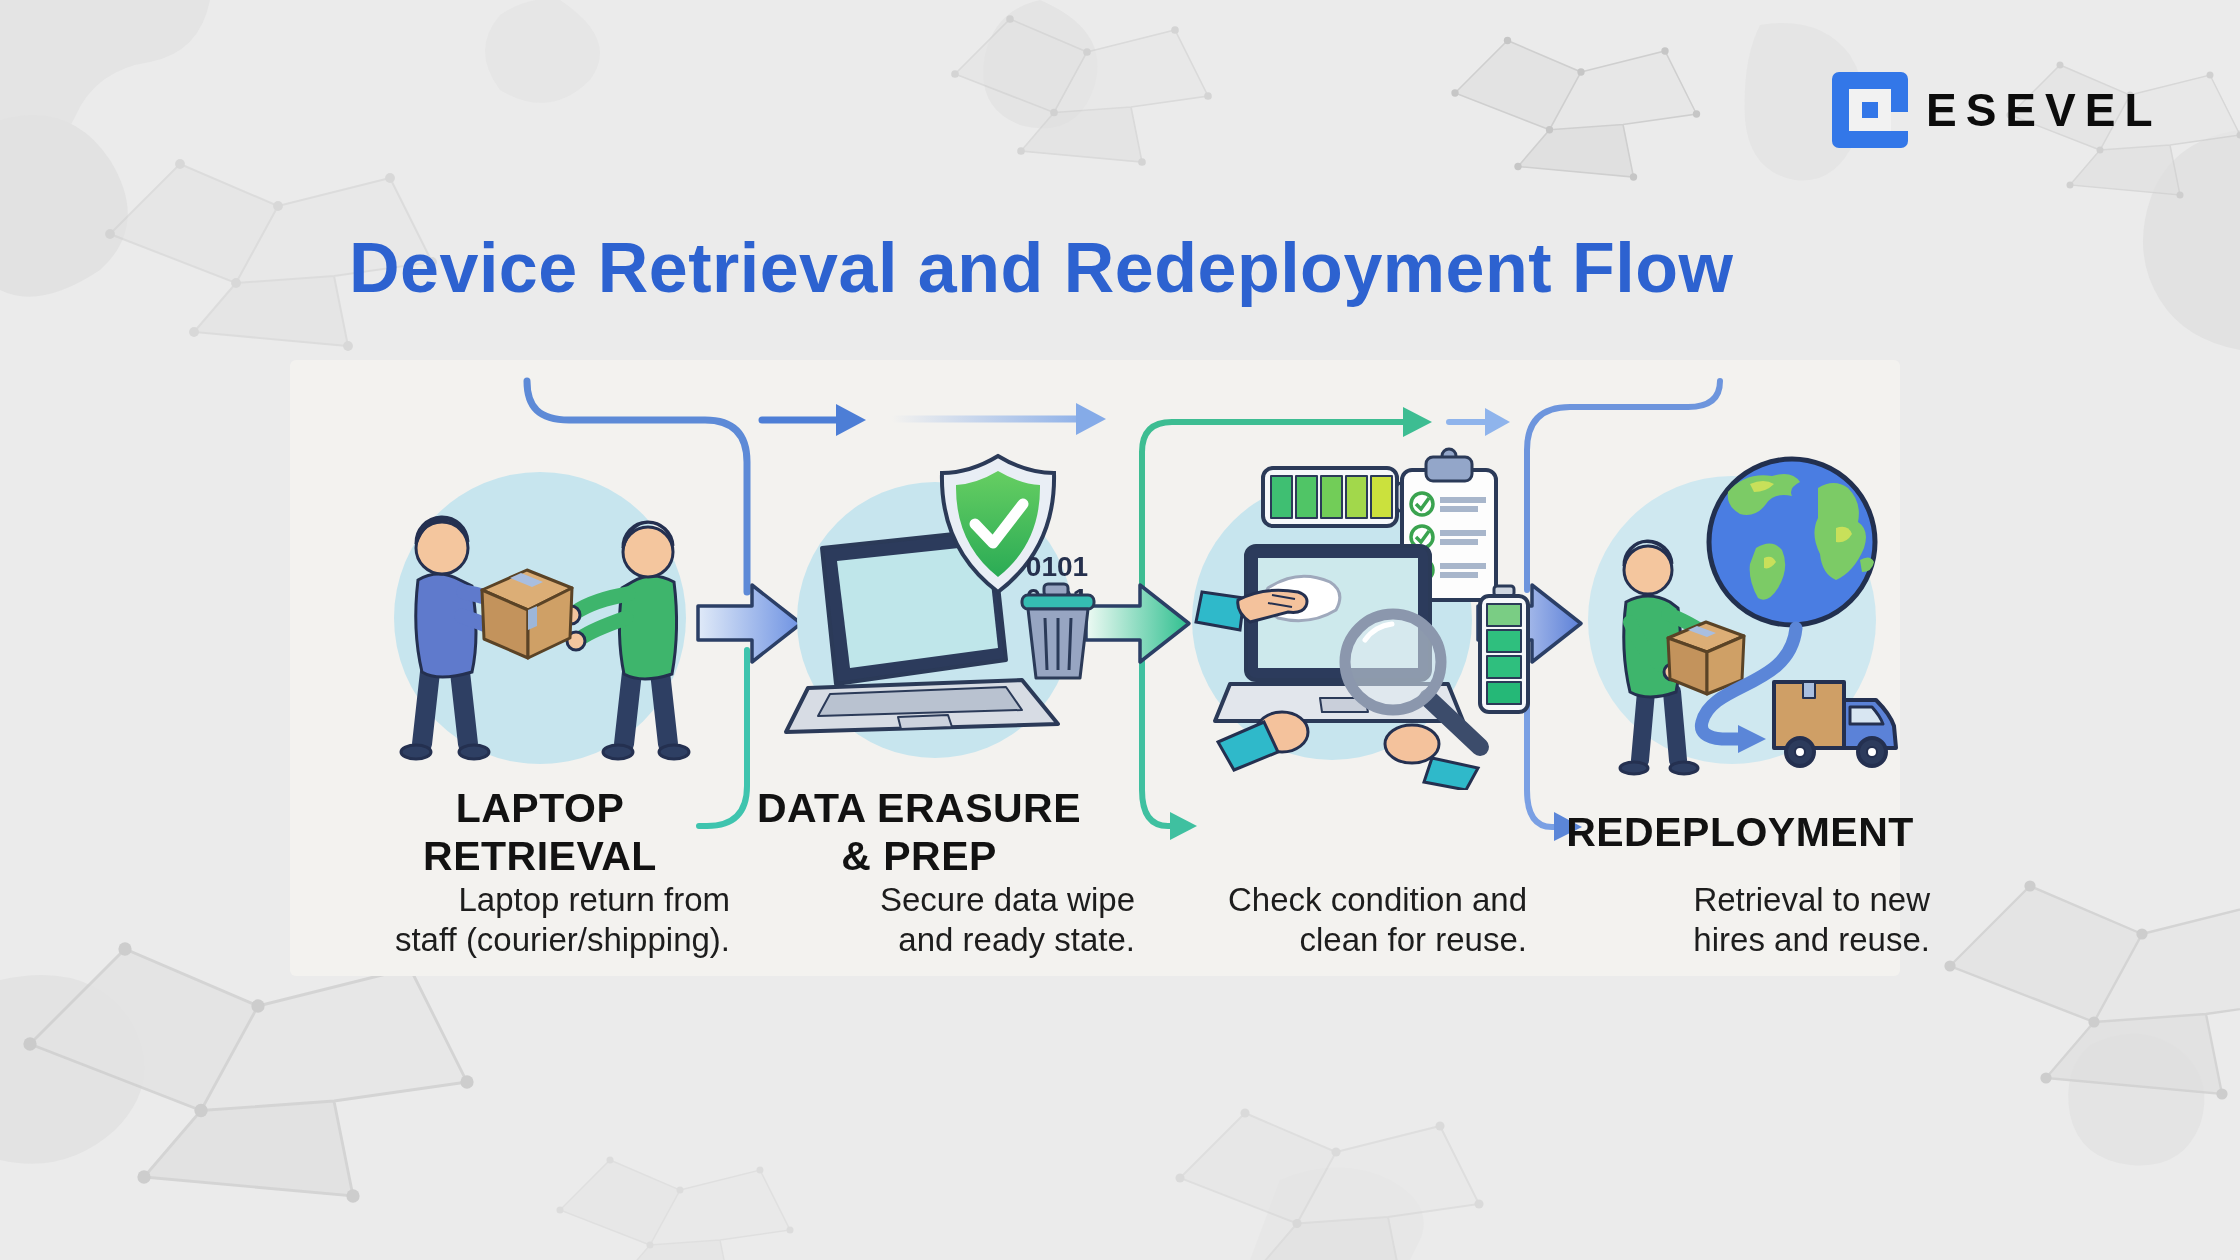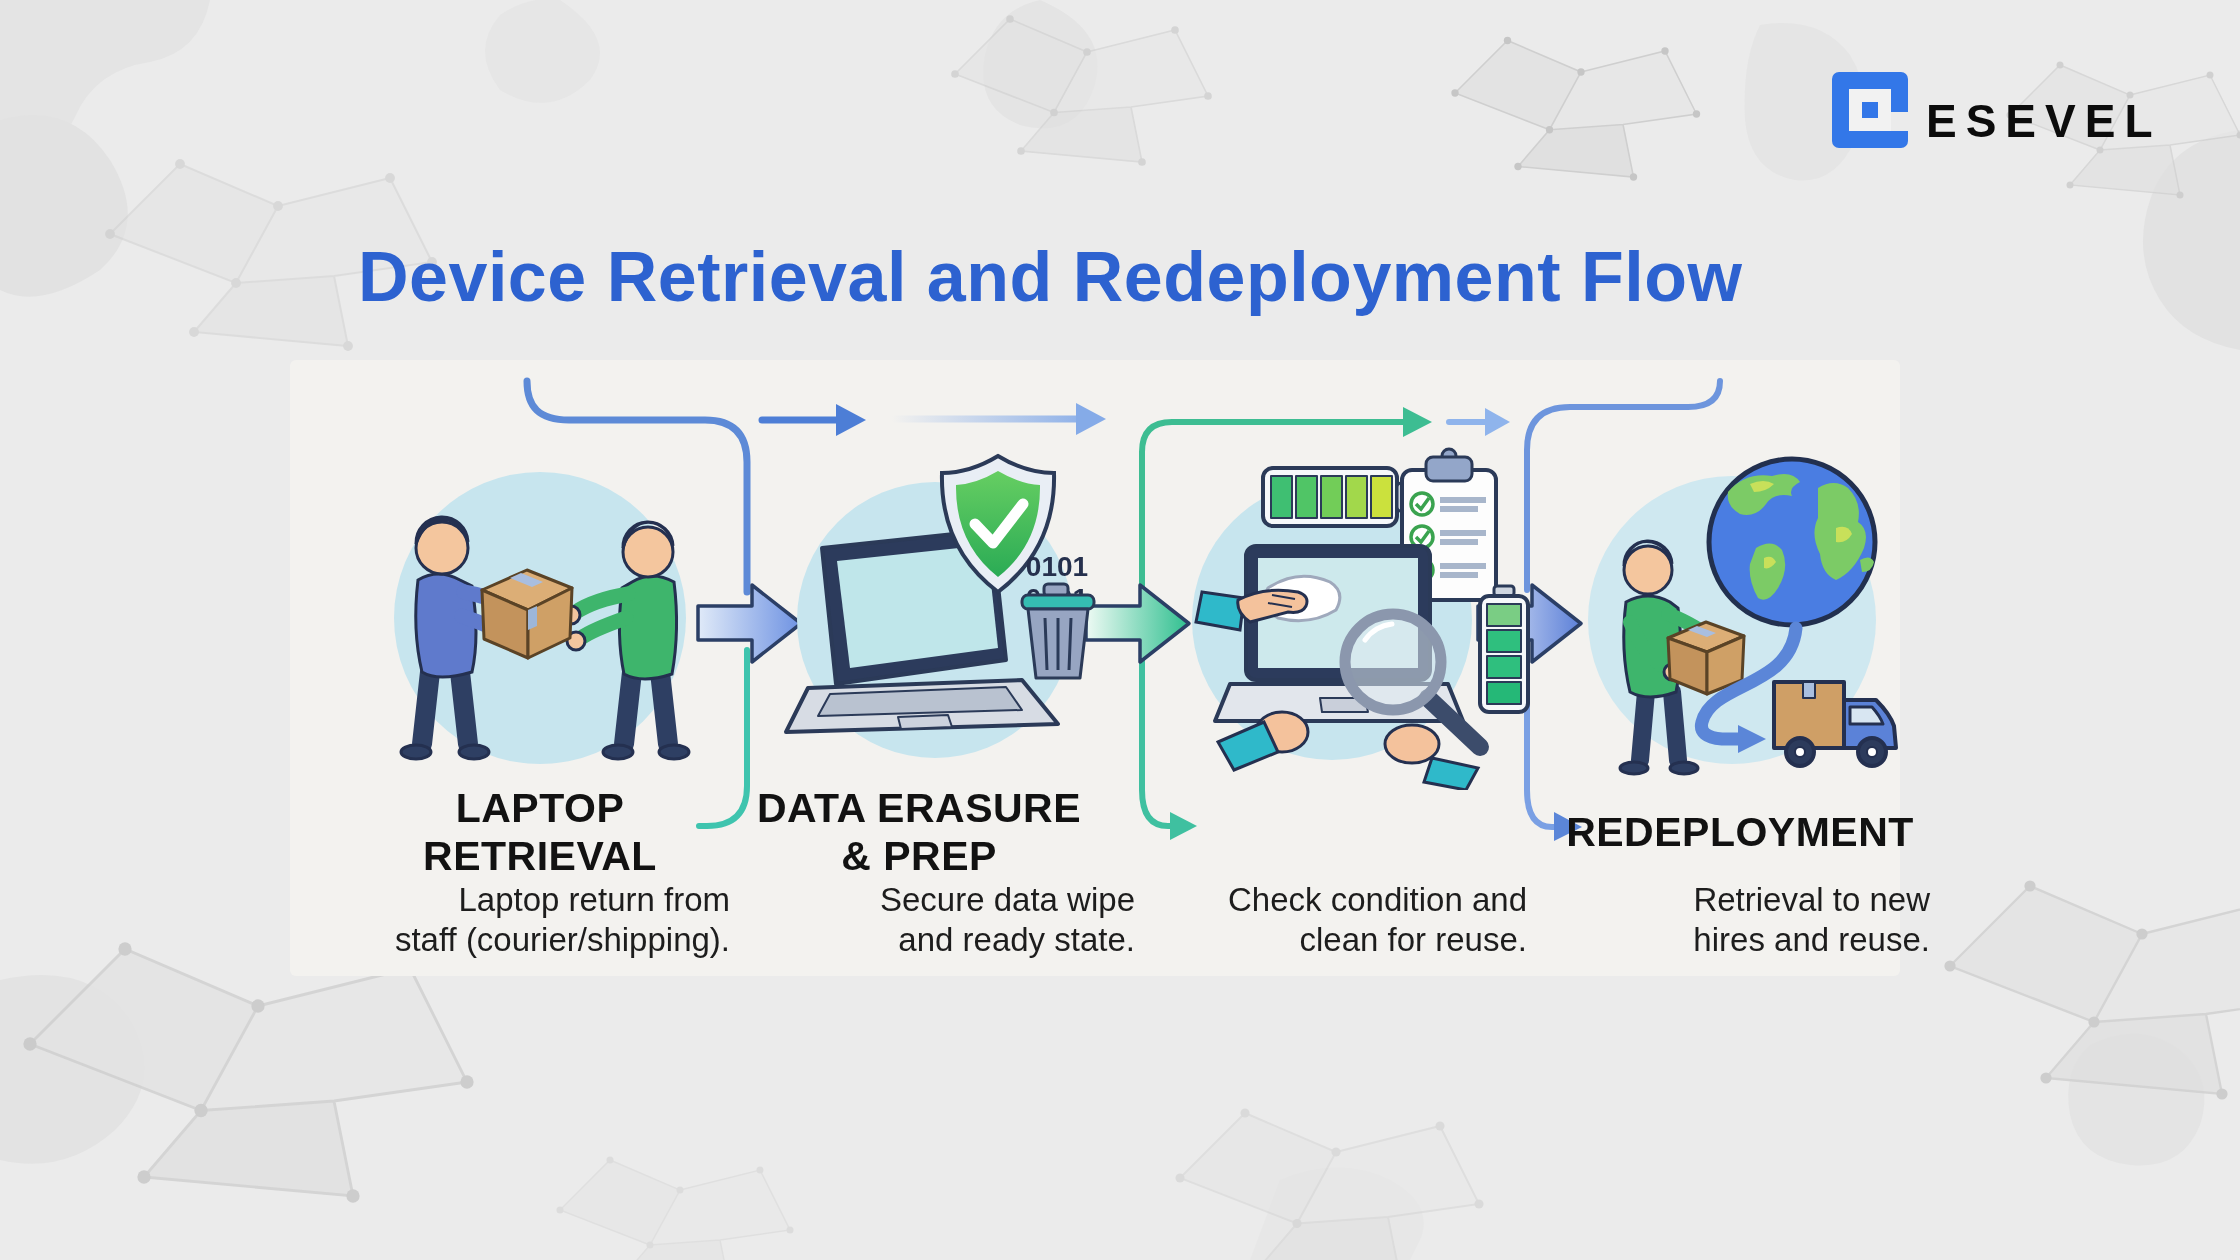--- a/index.html
+++ b/index.html
@@ -1,21 +1,21 @@
 <!DOCTYPE html>
 <html><head>
 <meta charset="utf-8">
 <style>
   html,body{margin:0;padding:0}
   body{width:2240px;height:1260px;background:#ebebeb;font-family:"Liberation Sans",sans-serif;overflow:hidden}
   .stage{position:relative;width:2240px;height:1260px}
   .map-bg{position:absolute;left:0;top:0;width:2240px;height:1260px}
-  .logo{position:absolute;left:1832px;top:72px;display:flex;align-items:flex-end;gap:18px}
+  .logo{position:absolute;left:1832px;top:72px;display:flex;align-items:center;gap:18px}
   .logo-text{font-size:46px;font-weight:bold;letter-spacing:9px;color:#0c0c0c}
-  .main-title{position:absolute;left:345px;top:224px;margin:13px;font-size:70px;font-weight:bold;color:#2d62d0;letter-spacing:0.5px;white-space:nowrap}
+  .main-title{position:absolute;left:345px;top:224px;margin:4px;font-size:70px;font-weight:bold;color:#2d62d0;letter-spacing:0.5px;white-space:nowrap}
   .panel{position:absolute;left:290px;top:360px;width:1610px;height:616px;background:#f3f2ef;border-radius:6px}
   .flow{position:absolute;left:290px;top:360px;width:1610px;height:616px}
   .ill{position:absolute}
   .step-title{position:absolute;font-size:41px;line-height:48px;font-weight:bold;color:#121212;text-align:center;letter-spacing:0.5px}
   .step-desc{position:absolute;font-size:33px;line-height:40px;color:#1d1d1d;text-align:right}
   .t1{left:365px;top:784px;width:350px}
   .t2{left:744px;top:784px;width:350px}
   .t3{left:1162px;top:784px;width:350px}
   .t4{left:1565px;top:808px;width:350px}
   .d1{left:350px;top:880px;width:380px}

